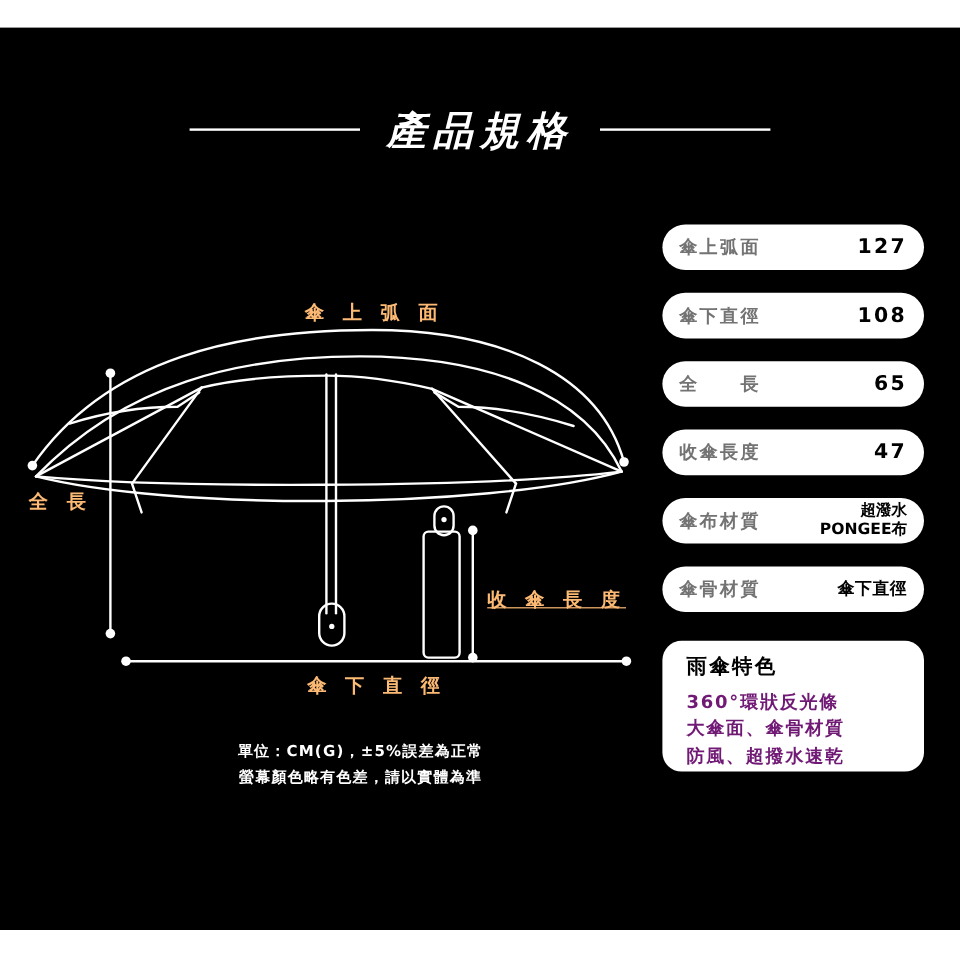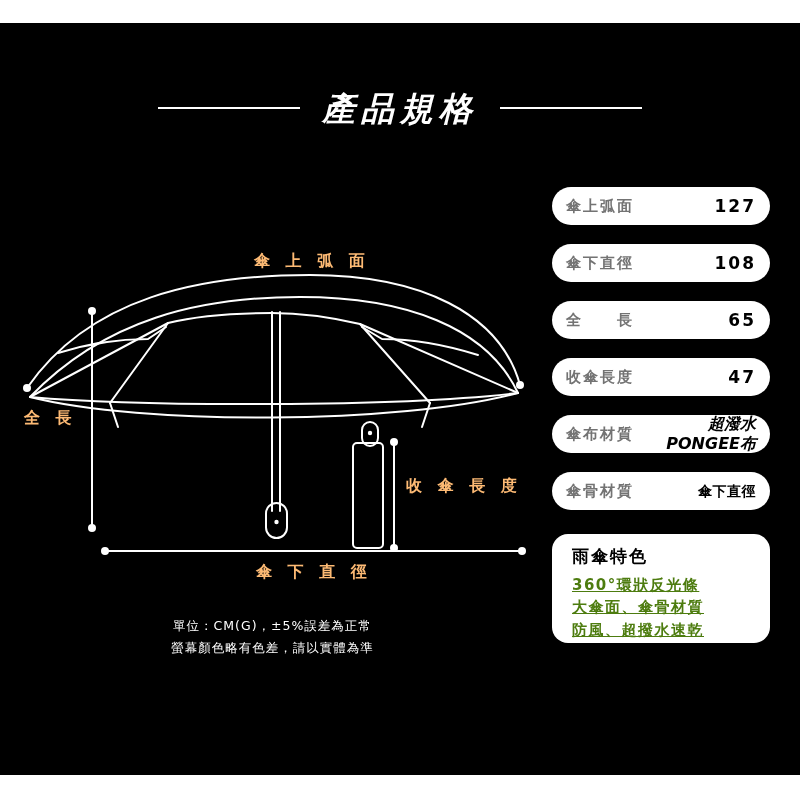--- a/index.html
+++ b/index.html
@@ -71,35 +71,36 @@
     position: absolute;
     color: #fdba74;
     font-size: 16px;
     font-weight: bold;
     letter-spacing: 5px;
     white-space: nowrap;
     line-height: 1;
   }
   #label-arc     { left: 254px; top: 60px; }
   #label-total   { left: 24px;  top: 217px; }
-  #label-folded  { left: 406px; top: 285px; }
+  #label-folded  { left: 406px; top: 299px; text-decoration: underline; }
   #label-diam    { left: 256px; top: 371px; }
 
   
   #footnote {
     position: absolute;
     left: 0;
     top: 592px;
     width: 545px;
     text-align: center;
     color: #ffffff;
     font-size: 12.5px;
-    font-weight: normal;
+    font-weight: bold;
     letter-spacing: 1px;
     line-height: 1.75;
+    padding-left: 28px;
   }
 
   
   #specs {
     position: absolute;
     left: 552px;
     top: 164px;
     width: 218px;
   }
   .spec-card {
@@ -129,24 +130,23 @@
     letter-spacing: 2px;
     text-align: right;
     white-space: nowrap;
     line-height: 1;
   }
   .spec-value.text {
     font-size: 14px;
     letter-spacing: 0.5px;
   }
   .spec-value.two-line {
-    font-size: 16px;
+    font-size: 13px;
     letter-spacing: 0px;
     line-height: 1.22;
-    font-style: italic;
   }
   .spec-value.two-line span { display: block; }
 
   
   #feature-card {
     position: relative;
     background: #ffffff;
     border-radius: 16px;
     margin-top: 24px;
     padding: 13px 16px 2px 20px;
@@ -154,27 +154,26 @@
   }
   #feature-title {
     color: #000000;
     font-size: 17px;
     font-weight: bold;
     letter-spacing: 2px;
     line-height: 1.1;
     margin-bottom: 8px;
   }
   .feature-line {
-    color: #4d7c0f;
+    color: #701a75;
     font-size: 15px;
     font-weight: bold;
     letter-spacing: 1.5px;
     line-height: 1.5;
     white-space: nowrap;
-    text-decoration: underline;
   }
 </style>
 </head>
 <body>
 
 <div id="page">
 
   <div id="stage">
 
     <div id="title-row">

